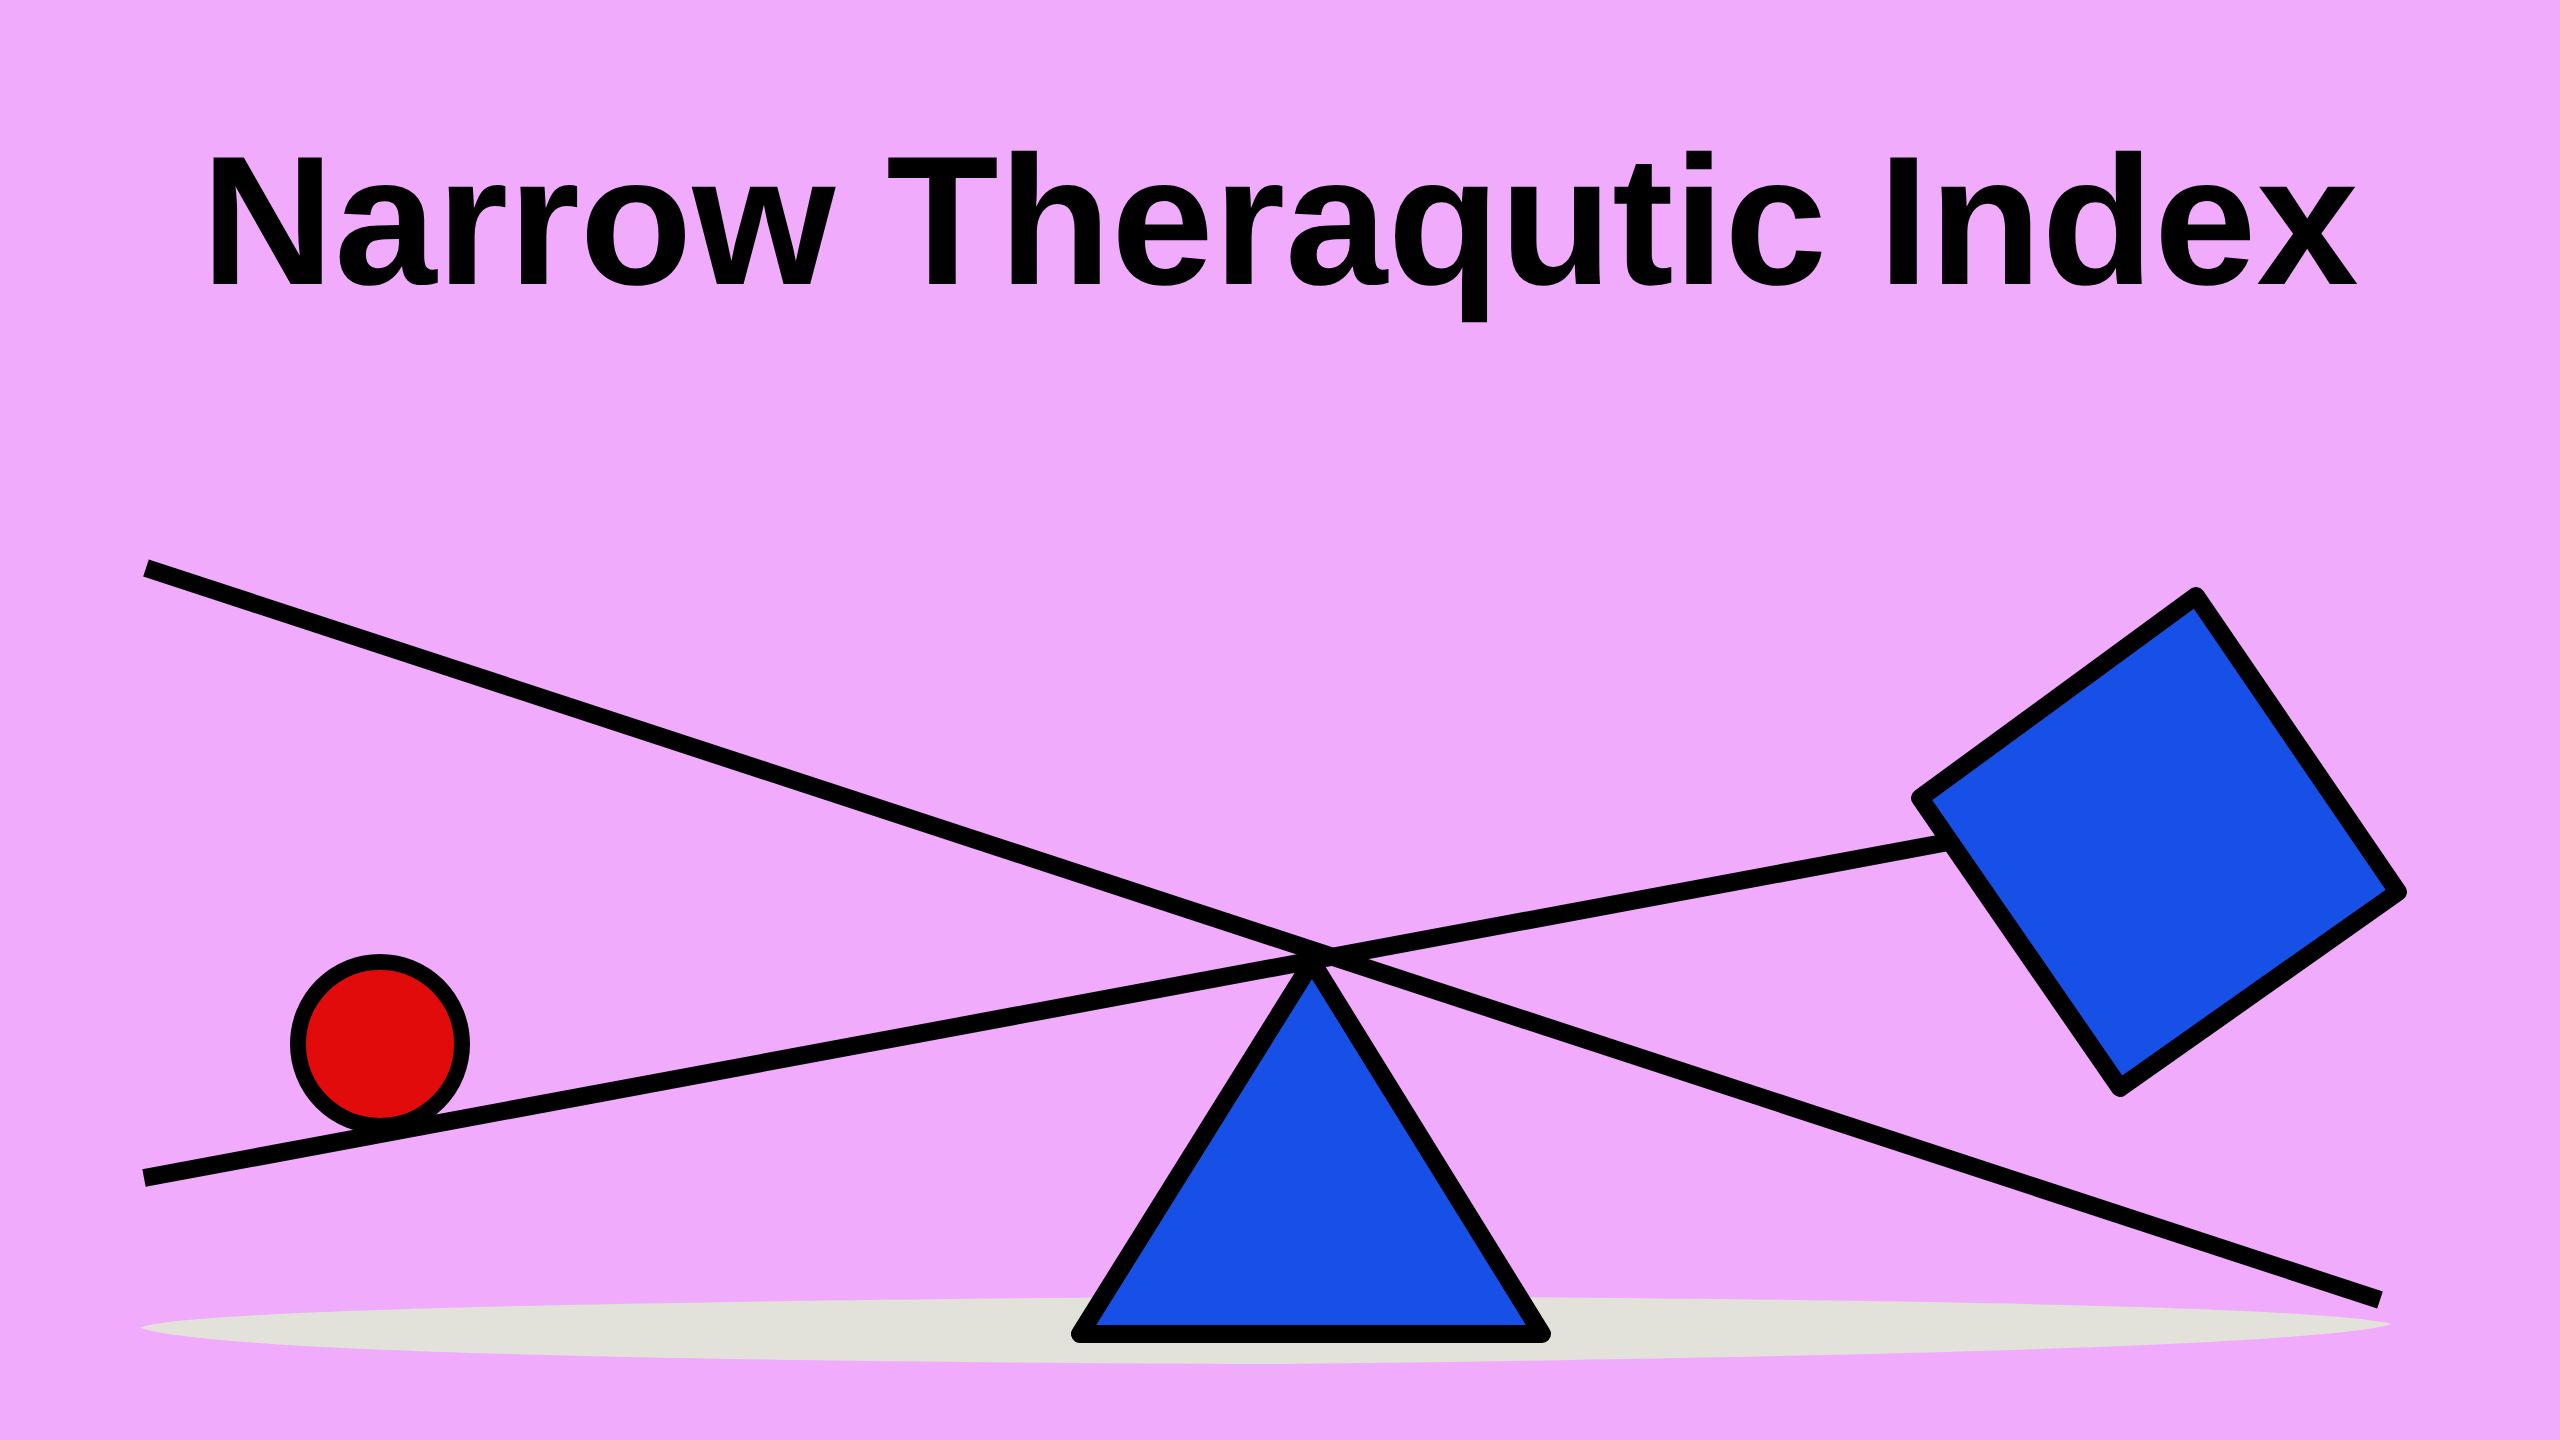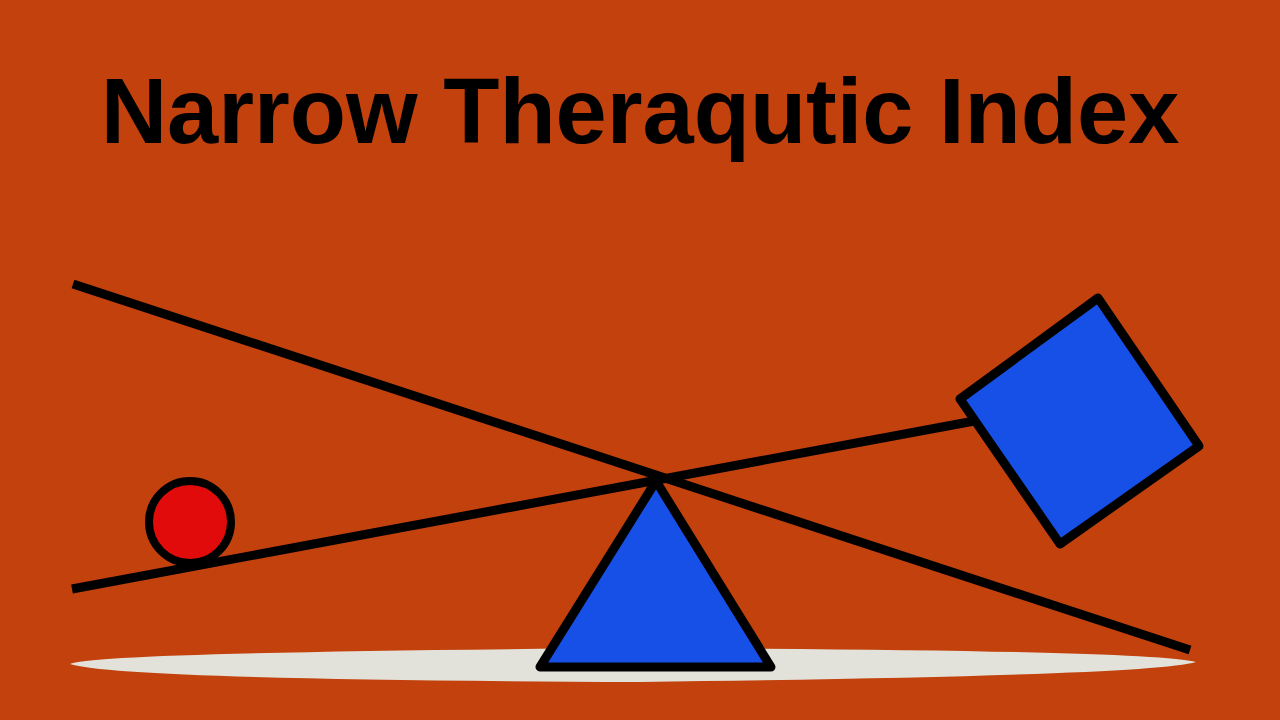--- a/index.html
+++ b/index.html
@@ -7,21 +7,21 @@
       padding: 0;
       width: 1280px;
       height: 720px;
       overflow: hidden;
       background: #fdfdf3;
     }
     .canvas {
       position: relative;
       width: 1280px;
       height: 720px;
-      background: #c2410c;
+      background: #f0abfc;
     }
     .title {
       position: absolute;
       left: 0;
       top: 56px;
       width: 1280px;
       text-align: center;
       font-family: "Liberation Sans", sans-serif;
       font-weight: bold;
       font-size: 92px;

